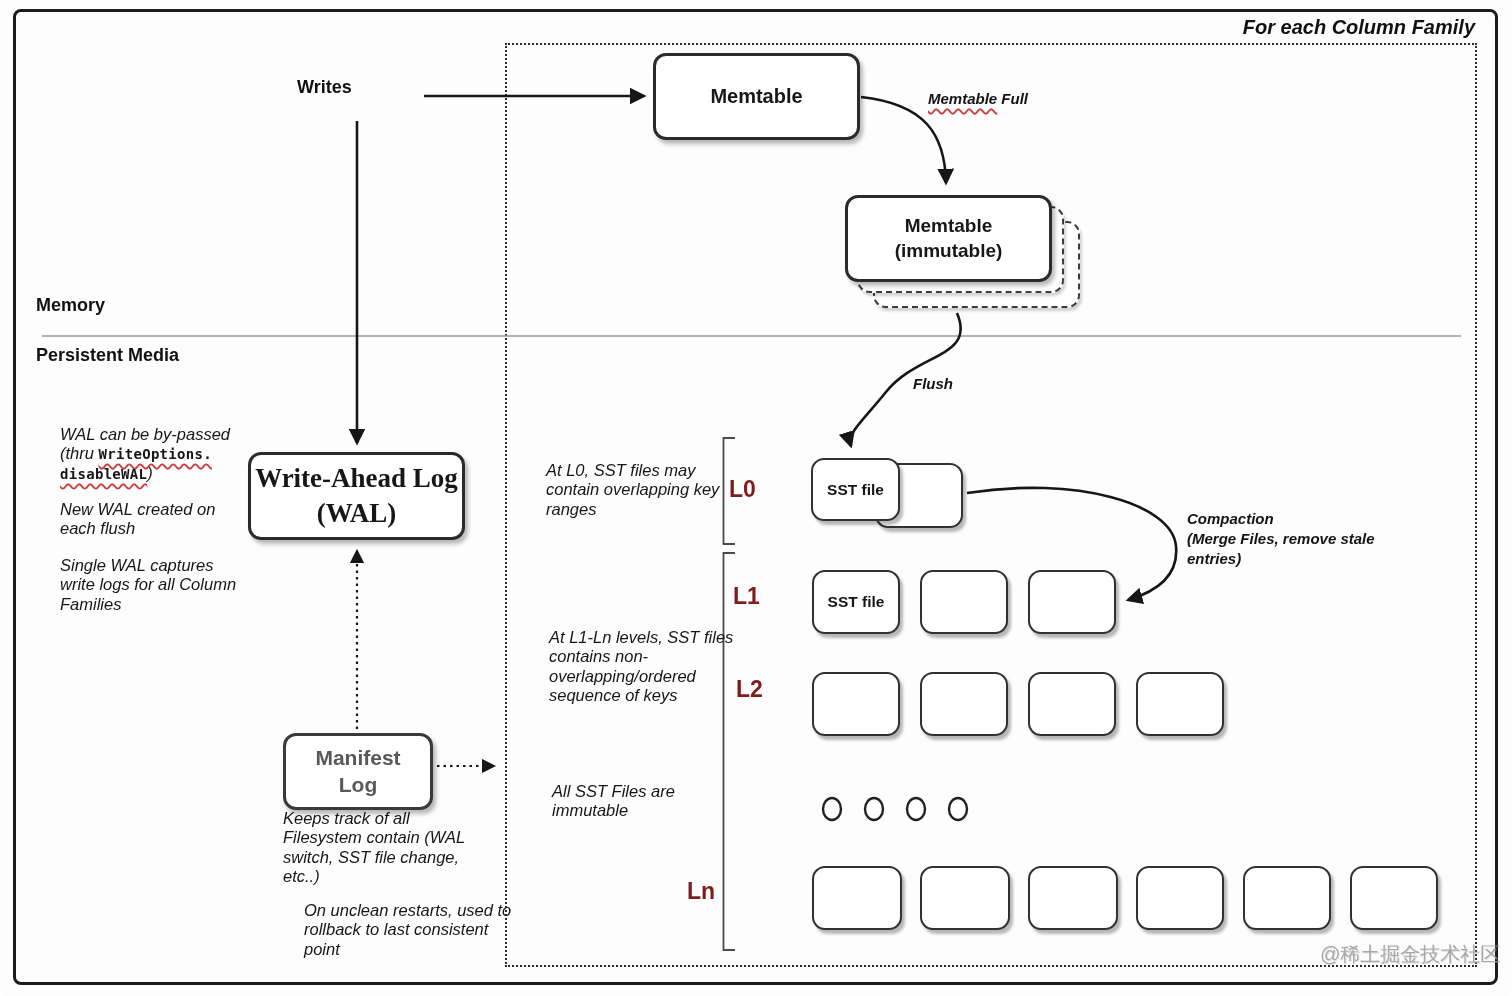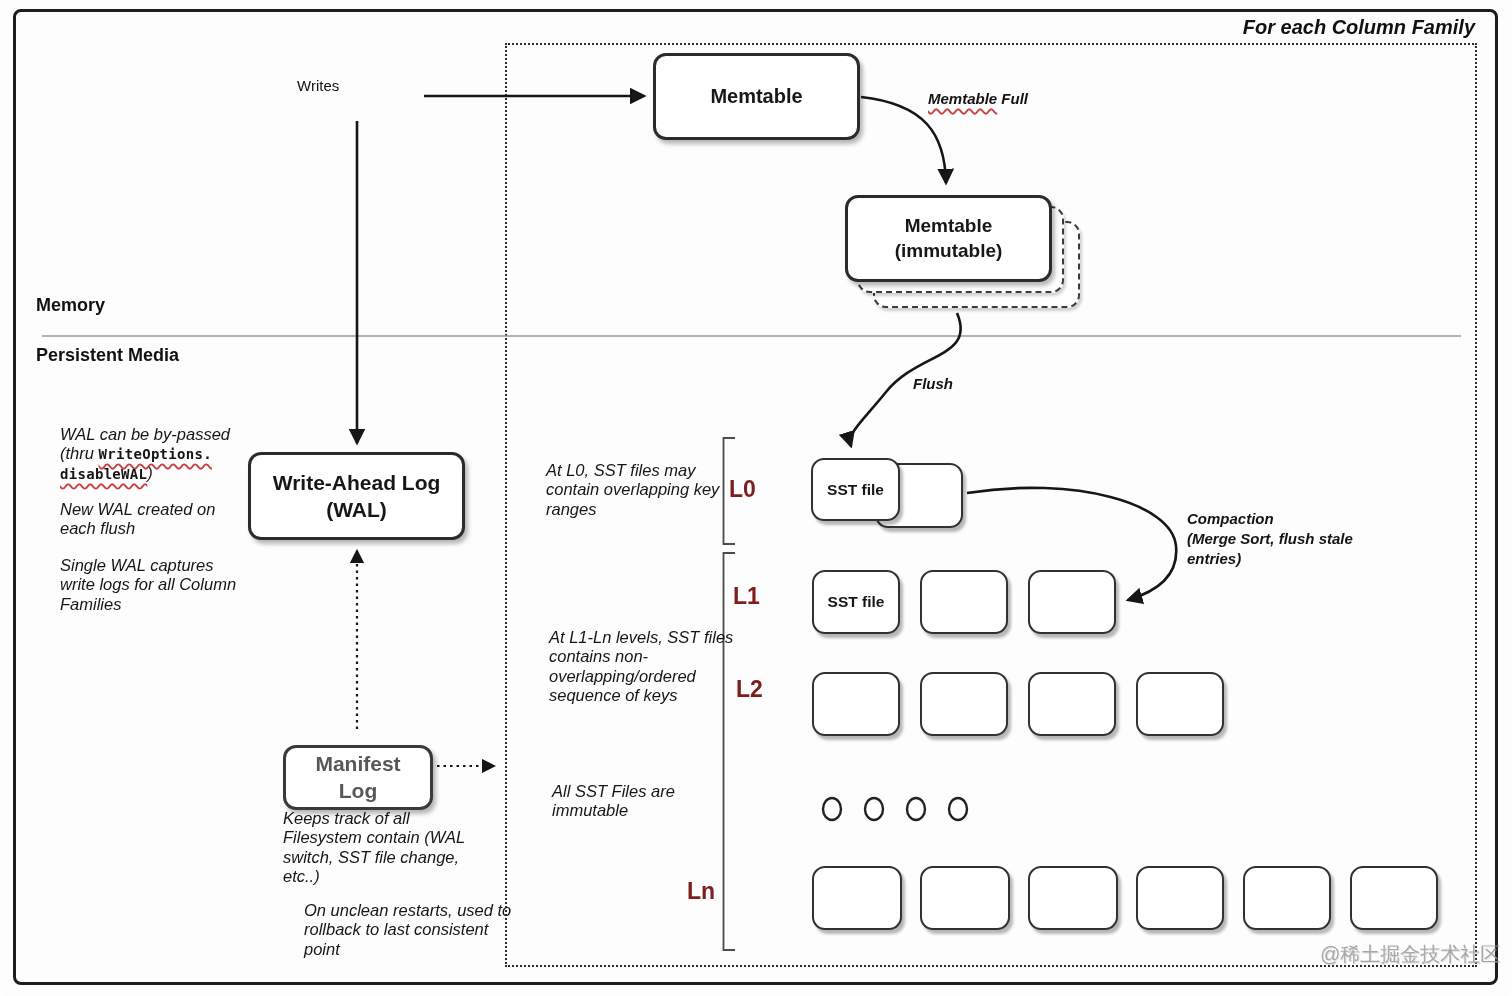--- a/index.html
+++ b/index.html
@@ -17,32 +17,32 @@
   .svg-layer{position:absolute;left:0;top:0;width:1512px;height:996px;pointer-events:none;}
   .box{position:absolute;background:#fff;border:3px solid #2b2b2b;border-radius:13px;
     box-shadow:3px 4px 4px rgba(0,0,0,.28);display:flex;flex-direction:column;
     align-items:center;justify-content:center;text-align:center;font-weight:700;color:#171717;}
   .ghost{position:absolute;background:#fff;border:2.5px dashed #3c3c3c;border-radius:13px;
     box-shadow:2px 3px 3px rgba(0,0,0,.18);}
   .sstbox{position:absolute;background:#fff;border:2.5px solid #313131;border-radius:13px;
     box-shadow:3px 4px 3px rgba(0,0,0,.28);display:flex;align-items:center;justify-content:center;
     font-weight:700;font-size:15.5px;color:#151515;}
   .zone-label{position:absolute;font-weight:700;font-size:18px;color:#111;}
-  .flow-label{position:absolute;font-weight:400;font-size:15px;color:#111;}
+  .flow-label{position:absolute;font-weight:700;font-size:18px;color:#111;}
   .lvl{position:absolute;font-weight:700;font-size:23px;color:#7f1d1d;}
   .note{position:absolute;font-style:italic;font-weight:500;font-size:16.5px;line-height:1.17;color:#161616;}
   .edge-label{position:absolute;font-style:italic;font-weight:600;font-size:15px;color:#141414;}
   .squiggle{text-decoration-line:underline;text-decoration-style:wavy;
     text-decoration-color:#c94040;text-decoration-thickness:1.5px;text-underline-offset:4px;}
   .code{font-family:"DejaVu Sans Mono","Liberation Mono",monospace;font-style:normal;
     font-weight:700;font-size:14px;letter-spacing:.3px;}
   .watermark{position:absolute;left:1320px;top:941px;font-size:20px;color:#9e9e9e;opacity:.9;
     text-shadow:1px 1px 0 rgba(180,180,180,.4);}
   .mt{font-size:20px;}
-  .wal-box{font-size:21px;line-height:1.3;}
+  .wal-box{font-size:27px;line-height:1.3;font-family:Liberation Serif, serif;}
   .imm-box{font-size:19px;line-height:1.3;}
   .manifest-box{font-size:21px;line-height:1.28;color:#585858;border-color:#3a3a3a;}
   .line{display:block;}
 </style>
 </head>
 <body>
 
 <div class="stage">
 
   <div class="outer-frame"></div>
@@ -108,34 +108,34 @@
   </div>
 
   <div class="note" style="left:60px;top:500px;width:168px;">New WAL created on each flush</div>
   <div class="note" style="left:60px;top:425px;width:178px;">
     <span>WAL can be by-passed</span><br>
     <span>(thru </span><span class="code squiggle">WriteOptions.</span><br>
     <span class="code squiggle">disableWAL</span><span>)</span>
   </div>
   <div class="note" style="left:60px;top:556px;width:186px;">Single WAL captures write logs for all Column Families</div>
 
-  <div class="box manifest-box" style="left:283px;top:733px;width:150px;height:65px;margin-top:12px;">
+  <div class="box manifest-box" style="left:283px;top:733px;width:150px;height:77px;">
     <span class="line">Manifest</span>
     <span class="line">Log</span>
   </div>
   <div class="note" style="left:283px;top:809px;width:196px;">Keeps track of all Filesystem contain (WAL switch, SST file change, etc..)</div>
   <div class="note" style="left:283px;top:901px;width:216px;margin-left:21px;">On unclean restarts, used to rollback to last consistent point</div>
 
   <div class="note" style="left:546px;top:461px;width:184px;">At L0, SST files may contain overlapping key ranges</div>
   <div class="note" style="left:549px;top:628px;width:194px;">At L1-Ln levels, SST files contains non-overlapping/ordered sequence of keys</div>
   <div class="note" style="left:552px;top:782px;width:156px;">All SST Files are immutable</div>
 
   <div class="edge-label" style="left:1187px;top:509px;width:258px;line-height:1.34;">
     <span class="line">Compaction</span>
-    <span class="line">(Merge Sort, flush stale</span>
+    <span class="line">(Merge Files, remove stale</span>
     <span class="line">entries)</span>
   </div>
 
   <div class="lvl" style="left:729px;top:476px;">L0</div>
   <div class="lvl" style="left:733px;top:583px;">L1</div>
   <div class="lvl" style="left:736px;top:676px;">L2</div>
   <div class="lvl" style="left:687px;top:878px;text-align:right;">Ln</div>
 
   <div class="sstbox" style="left:875px;top:463px;width:88px;height:65px;"></div>
   <div class="sstbox" style="left:811px;top:458px;width:89px;height:63px;">

